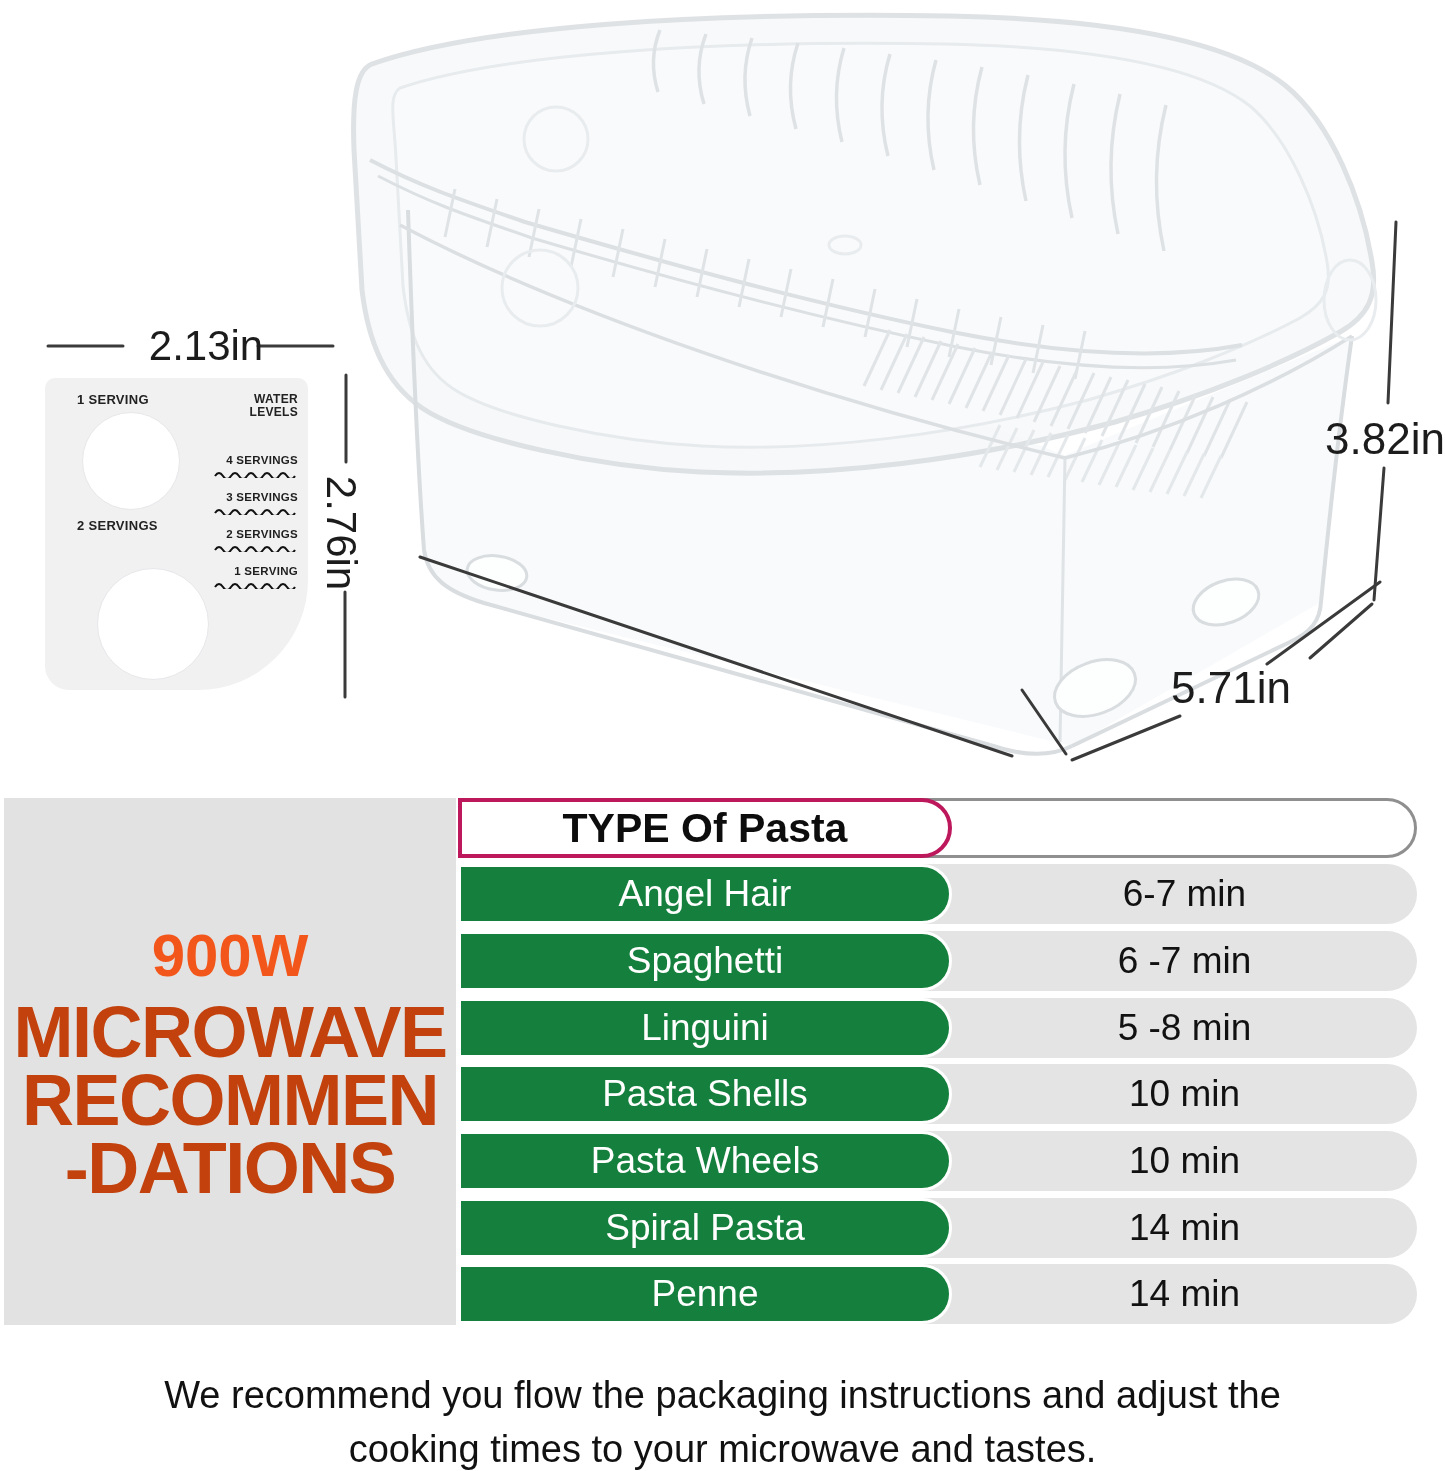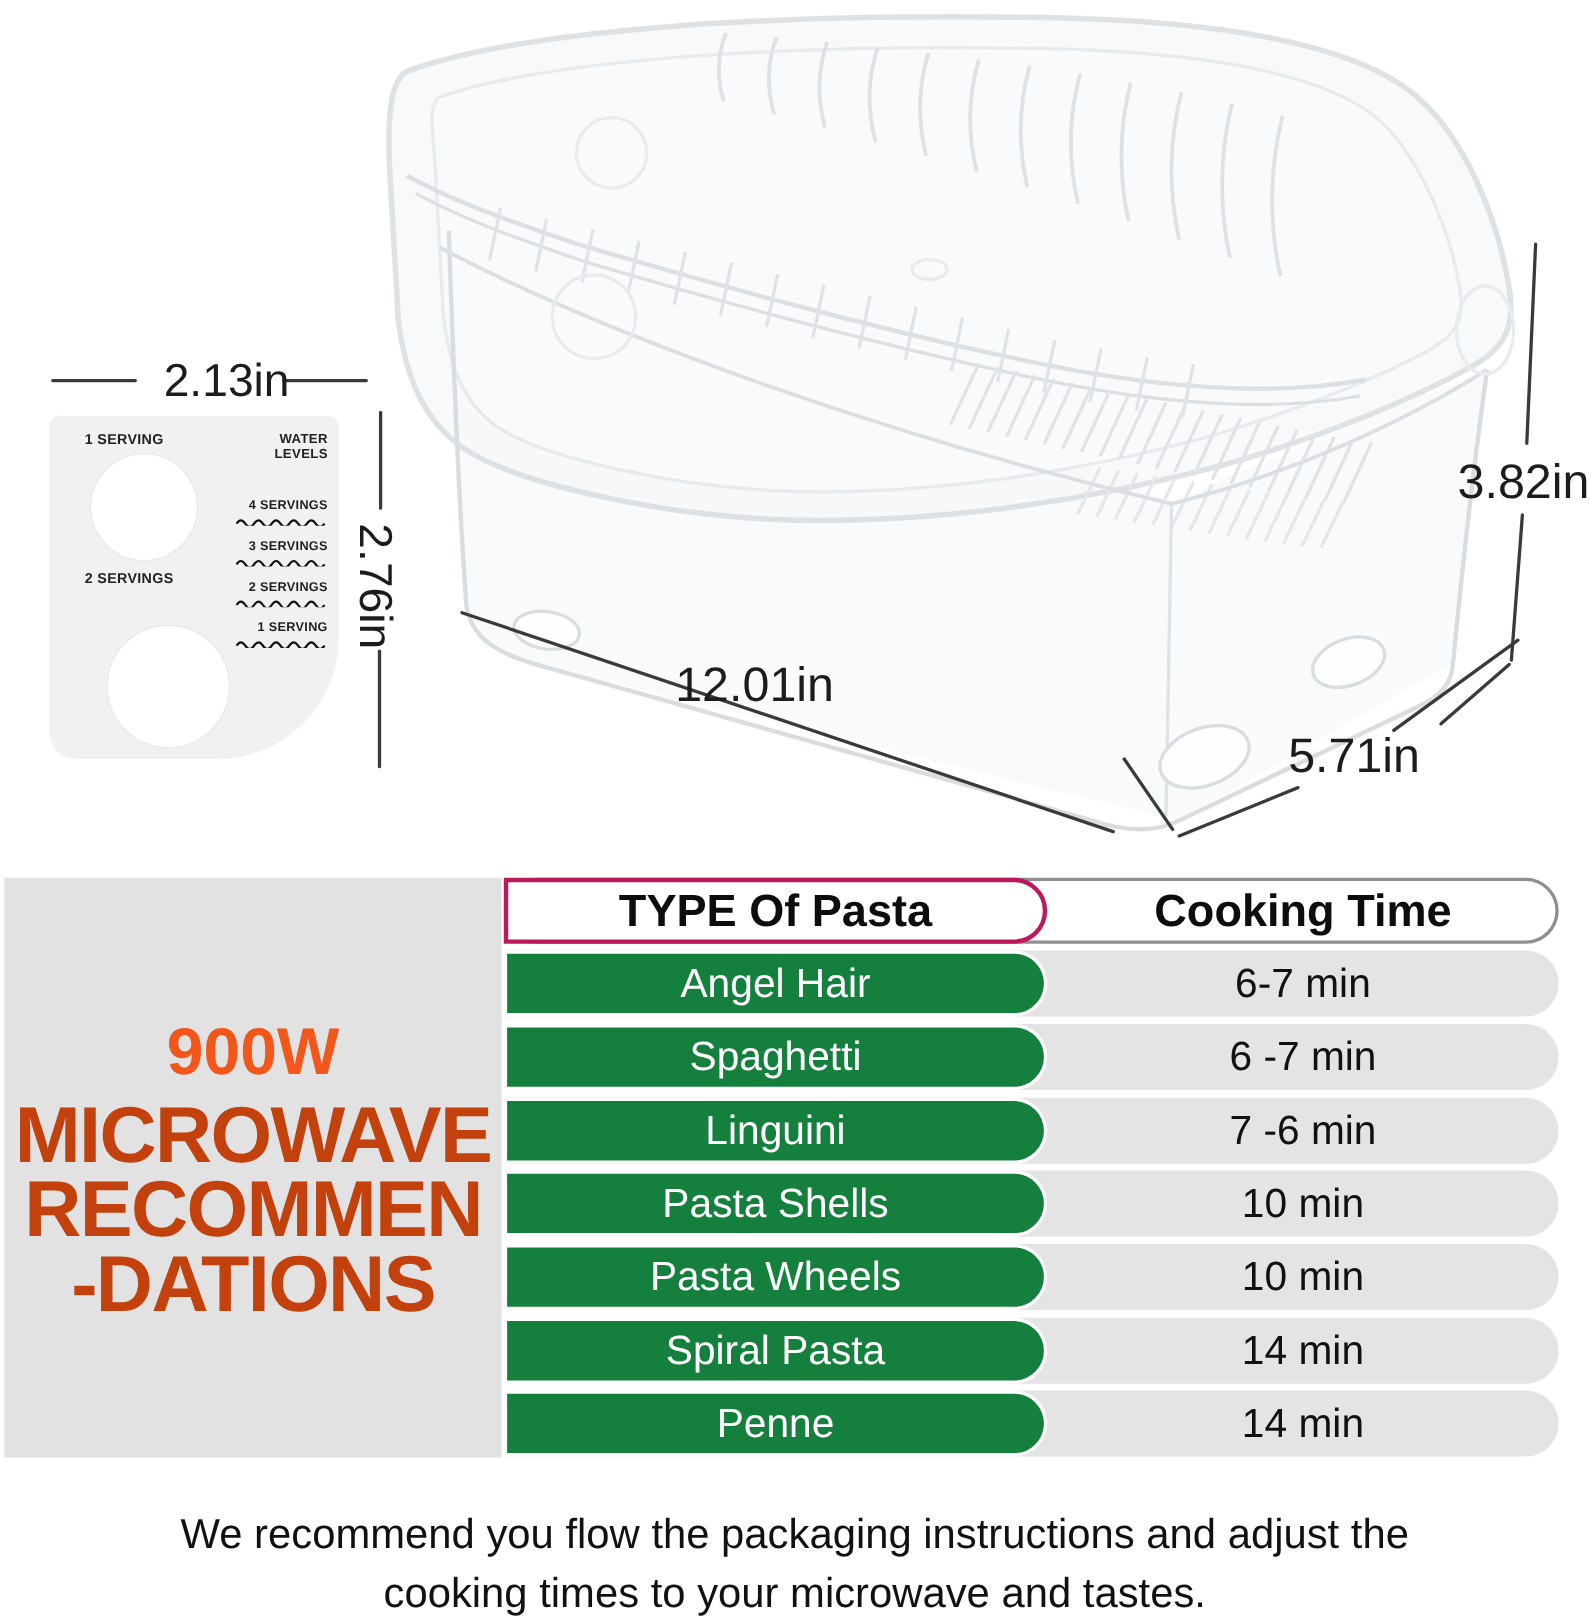--- a/index.html
+++ b/index.html
@@ -214,51 +214,49 @@
       <path d="M 1072,760 L 1180,716"></path>
       <path d="M 1267,664 L 1380,582"></path>
       <path d="M 1396,222 L 1388,403"></path>
       <path d="M 1384,468 L 1374,600"></path>
       <path d="M 1372,604 L 1310,658"></path>
     </g>
   </svg>
 
   <div class="dim-label small" style="left:136px;top:322px;width:140px;">2.13in</div>
   <div class="dim-label small rot90" style="left:283px;top:511px;width:120px;height:44px;">2.76in</div>
-  <div class="dim-label" style="left:586px;top:598px;width:200px;">12.01in</div>
   <div class="dim-label" style="left:1141px;top:663px;width:180px;">5.71in</div>
   <div class="dim-label" style="left:1295px;top:414px;width:180px;">3.82in</div>
 
   <div class="panel">
     <div class="watt" style="color:#f3561a;">900W</div>
     <div class="pline">MICROWAVE</div>
     <div class="pline">RECOMMEN</div>
     <div class="pline">-DATIONS</div>
   </div>
 
   <div class="ctable">
     <div class="trow" style="top:0;">
       <div class="pill-bg header"></div>
-      <div class="cell-time head">Cooking Time</div>
       <div class="pill-left head">TYPE Of Pasta</div>
     </div>
 
     <div class="trow" style="top:66px;">
       <div class="pill-bg"></div>
       <div class="cell-time">6-7 min</div>
       <div class="pill-left orange">Angel Hair</div>
     </div>
     <div class="trow" style="top:133px;">
       <div class="pill-bg"></div>
       <div class="cell-time">6 -7 min</div>
       <div class="pill-left orange">Spaghetti</div>
     </div>
     <div class="trow" style="top:200px;">
       <div class="pill-bg"></div>
-      <div class="cell-time">7 -6 min</div>
+      <div class="cell-time">5 -8 min</div>
       <div class="pill-left orange">Linguini</div>
     </div>
     <div class="trow" style="top:266px;">
       <div class="pill-bg"></div>
       <div class="cell-time">10 min</div>
       <div class="pill-left orange">Pasta Shells</div>
     </div>
     <div class="trow" style="top:333px;">
       <div class="pill-bg"></div>
       <div class="cell-time">10 min</div>

